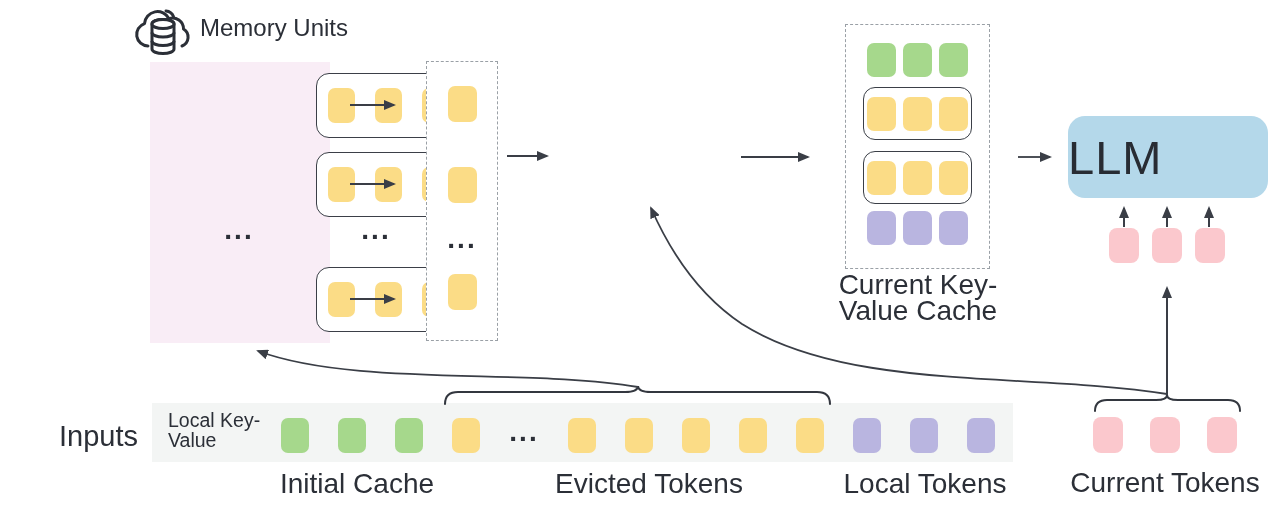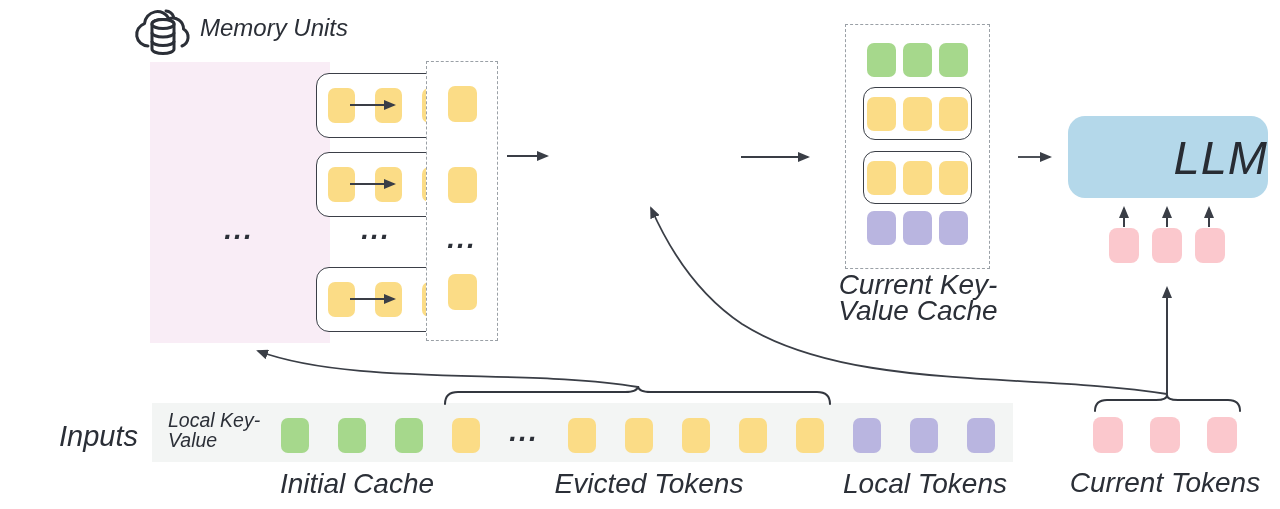--- a/index.html
+++ b/index.html
@@ -1,17 +1,17 @@
 <!DOCTYPE html>
 <html style="--token-yellow: #FBDC86; --token-green: #A6D88C; --token-purple: #B9B5E0; --token-pink: #FBC8CD; --llm-blue: #B4D8EA; --memory-bg: #F9EDF6; --input-bar-bg: #F3F5F4; --stroke-dark: #3A3E46; --text-dark: #2B2F37;"><head>
 <meta charset="utf-8">
 <style>
   html,body{margin:0;padding:0;background:#fff;}
   #stage{position:relative;width:1280px;height:509px;background:#fff;overflow:hidden;
-         font-family:"Liberation Sans",sans-serif;color:#2b2f37;font-style:italic;}
+         font-family:"Liberation Sans",sans-serif;color:#2b2f37;}
   .abs{position:absolute;}
   .lbl{color:#2b2f37;}
   .center{text-align:center;}
 
   
   .tok{flex:none;width:28px;height:35px;border-radius:7px;}
   .tok-yellow{background:var(--token-yellow);}
   .tok-green{background:var(--token-green);}
   .tok-purple{background:var(--token-purple);}
   .tok-pink{background:var(--token-pink);}
@@ -40,21 +40,21 @@
   
   .cachebox{left:845px;top:24px;width:145px;height:245px;border:1.6px dashed #9aa0a6;box-sizing:border-box;}
   .cacherow{position:absolute;left:0;width:100%;display:flex;justify-content:center;gap:7px;}
   .cacherow .tok{width:29px;height:34px;}
   .cacheunit{position:absolute;left:17px;width:109px;height:53px;border:1.4px solid #3b3f47;border-radius:12px;
              box-sizing:border-box;background:#fff;display:flex;align-items:center;justify-content:center;gap:7px;}
   .cacheunit .tok{width:29px;height:34px;}
 
   
   .llm{left:1068px;top:116px;width:200px;height:82px;border-radius:17px;background:var(--llm-blue);
-       display:flex;align-items:center;justify-content:flex-end;}
+       display:flex;align-items:center;justify-content:flex-start;}
   .llm-label{font-size:47px;letter-spacing:1px;color:#282c33;}
   .llm-tokens{left:1109px;top:228px;display:flex;gap:13px;}
   .llm-tokens .tok{width:30px;height:35px;border-radius:8px;}
 
   
   .inputbar{left:152px;top:403px;width:861px;height:59px;background:var(--input-bar-bg);}
   .input-tokens{left:281px;top:418px;display:flex;gap:29px;}
   .input-tokens .dots{width:30px;text-align:center;align-self:center;transform:translateY(-4px);}
   .current-tokens{left:1093px;top:417px;display:flex;gap:27px;}
   .current-tokens .tok{width:30px;height:36px;border-radius:8px;}

